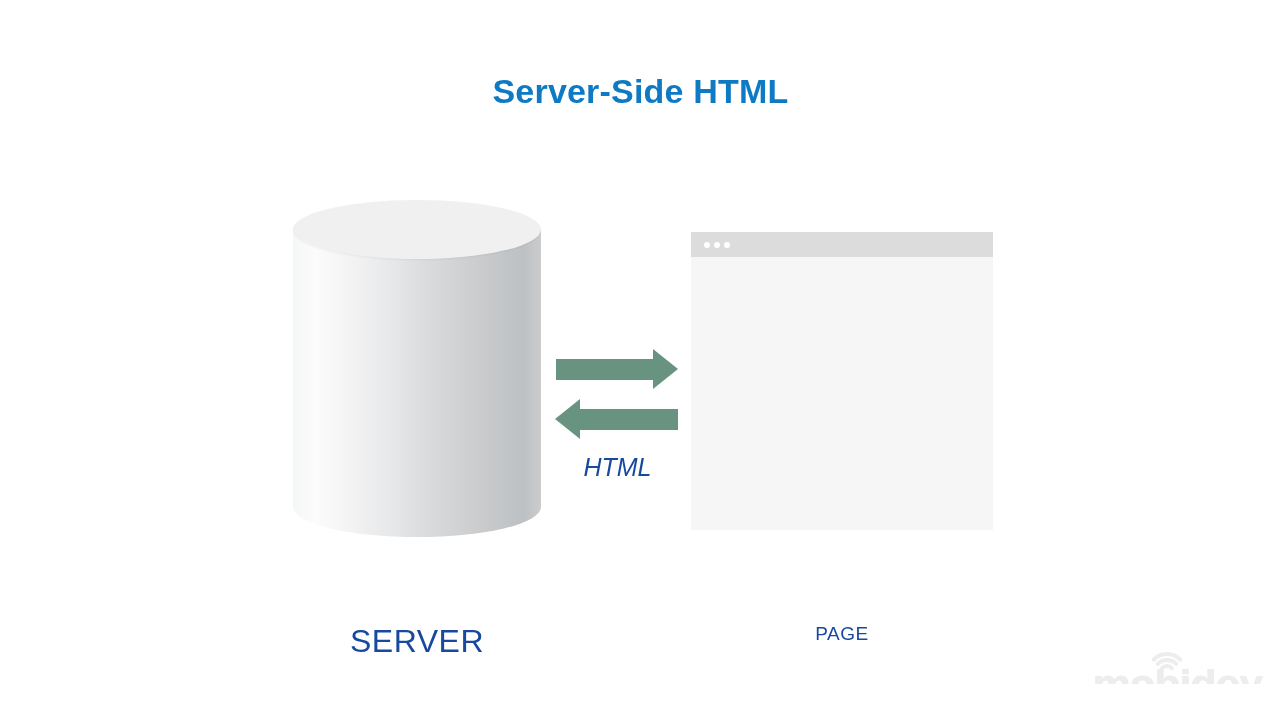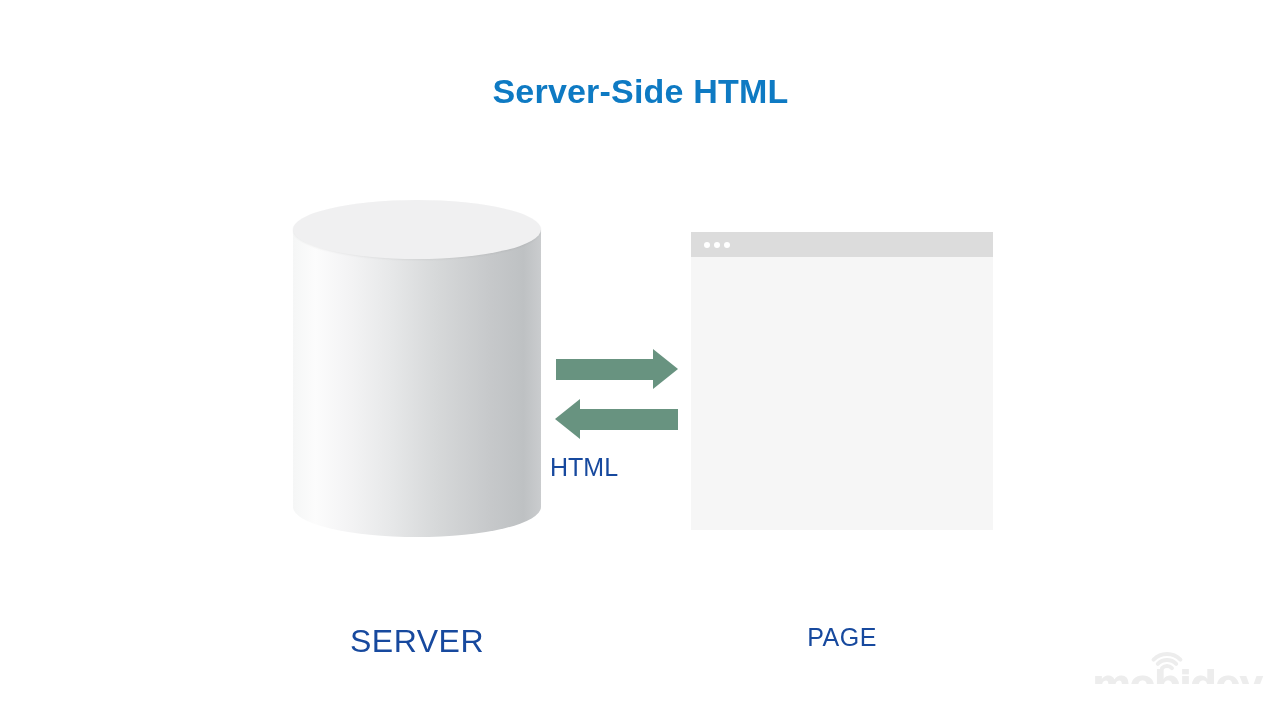--- a/index.html
+++ b/index.html
@@ -88,40 +88,42 @@
     width: 135px;
     height: 105px;
   }
 
   
   .exchange-label {
     position: absolute;
     left: 550px;
     top: 453px;
     width: 135px;
+    text-align: center;
     font-size: 25px;
     color: #17499e;
+    font-style: italic;
   }
   .server-label {
     position: absolute;
     left: 293px;
     top: 623px;
     width: 248px;
     text-align: center;
     font-size: 32px;
     letter-spacing: 0.5px;
     color: #17499e;
   }
   .page-label {
     position: absolute;
     left: 691px;
     top: 623px;
     width: 302px;
     text-align: center;
-    font-size: 25px;
+    font-size: 19px;
     letter-spacing: 0.5px;
     color: #17499e;
   }
 
   
   .watermark {
     position: absolute;
     left: 1090px;
     top: 655px;
     width: 170px;

